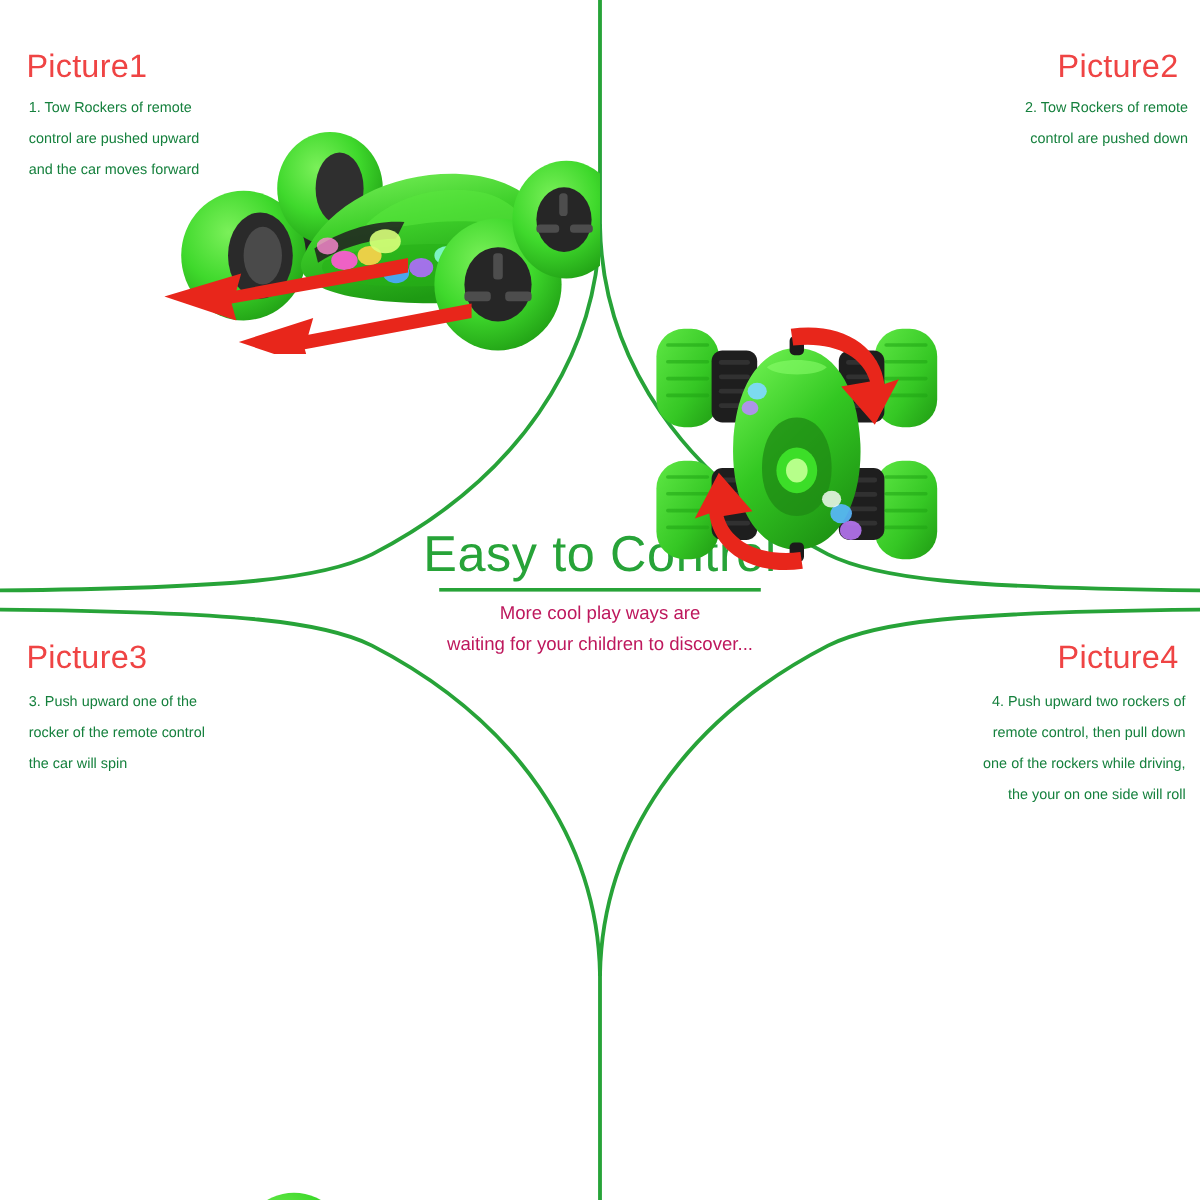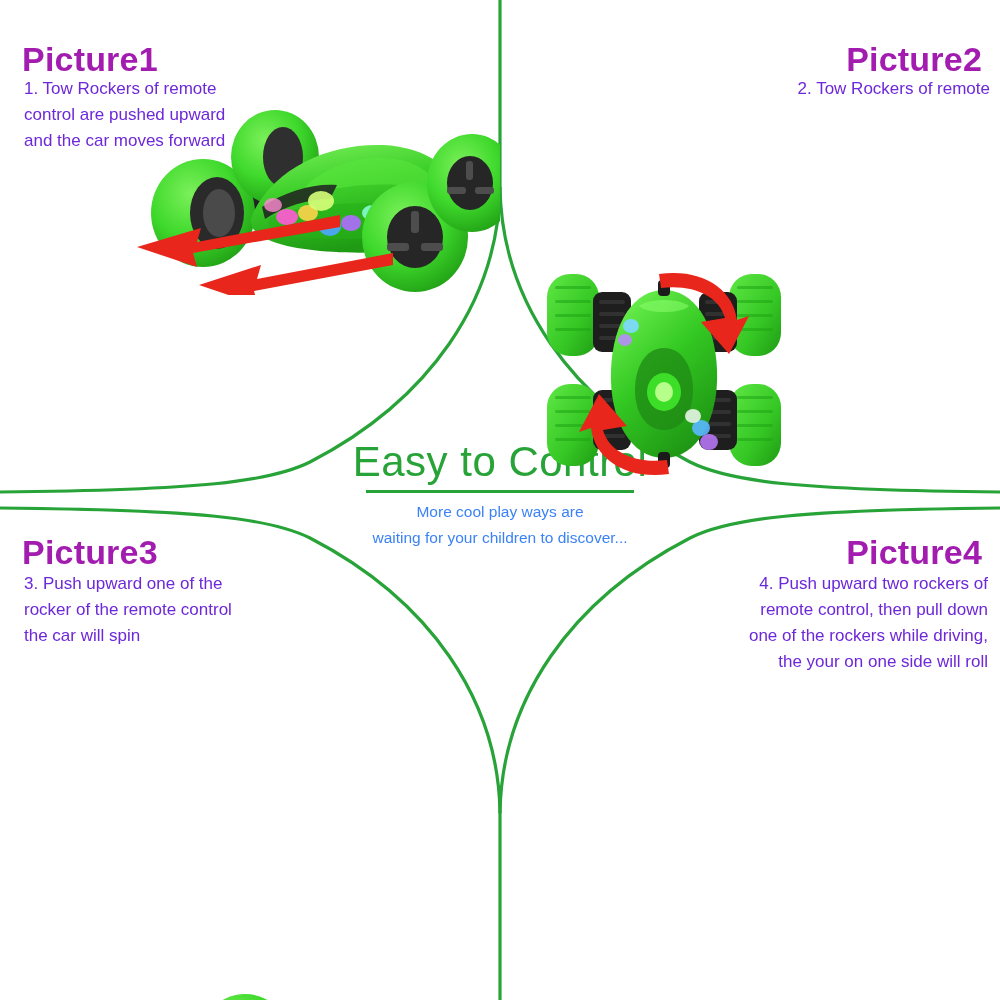--- a/index.html
+++ b/index.html
@@ -11,25 +11,25 @@
     overflow:hidden;
     position:relative;
   }
   .stage{position:absolute;left:0;top:0;width:1000px;height:1000px;}
 
   
   .dividers{position:absolute;left:0;top:0;width:1000px;height:1000px;pointer-events:none;}
 
   
   .panel-title{
-    font-size:34px;color:#a21caf;letter-spacing:.2px;
-    font-weight:700;white-space:nowrap;
+    font-size:27px;color:#ef4444;letter-spacing:.2px;
+    font-weight:400;white-space:nowrap;
   }
   .panel-body{
-    font-size:17px;color:#6d28d9;line-height:26px;
+    font-size:12px;color:#15803d;line-height:26px;
     font-weight:400;
   }
   .panel-body div{white-space:nowrap;}
 
   .t-p1{position:absolute;left:22px;top:40px;}
   .b-p1{position:absolute;left:24px;top:76px;}
   .t-p2{position:absolute;right:18px;top:40px;text-align:right;}
   .b-p2{position:absolute;right:10px;top:76px;text-align:right;}
   .t-p3{position:absolute;left:22px;top:533px;}
   .b-p3{position:absolute;left:24px;top:571px;}
@@ -41,21 +41,21 @@
     position:absolute;left:0;top:437px;width:1000px;text-align:center;
   }
   .headline{
     font-size:42px;color:#27a338;letter-spacing:.5px;line-height:50px;
     font-weight:400;
   }
   .headline-rule{
     width:268px;height:3px;background:#27a338;margin:3px auto 6px auto;
   }
   .sub{
-    font-size:15.5px;color:#3b82f6;line-height:26px;font-weight:400;
+    font-size:15.5px;color:#be185d;line-height:26px;font-weight:400;
   }
 
   
   .art{position:absolute;}
 
   
   .car{position:relative;}
   .car svg{display:block;}
 
   .arrow-red{fill:#e8261b;}
@@ -83,20 +83,21 @@
   <div class="panel-title t-p1">Picture1</div>
   <div class="panel-body b-p1">
     <div>1. Tow Rockers of remote</div>
     <div>control are pushed upward</div>
     <div>and the car moves forward</div>
   </div>
 
   <div class="panel-title t-p2">Picture2</div>
   <div class="panel-body b-p2">
     <div>2. Tow Rockers of remote</div>
+    <div>control are pushed down</div>
   </div>
 
   <div class="panel-title t-p3">Picture3</div>
   <div class="panel-body b-p3">
     <div>3. Push upward one of the</div>
     <div>rocker of the remote control</div>
     <div>the car will spin</div>
   </div>
 
   <div class="panel-title t-p4">Picture4</div>

